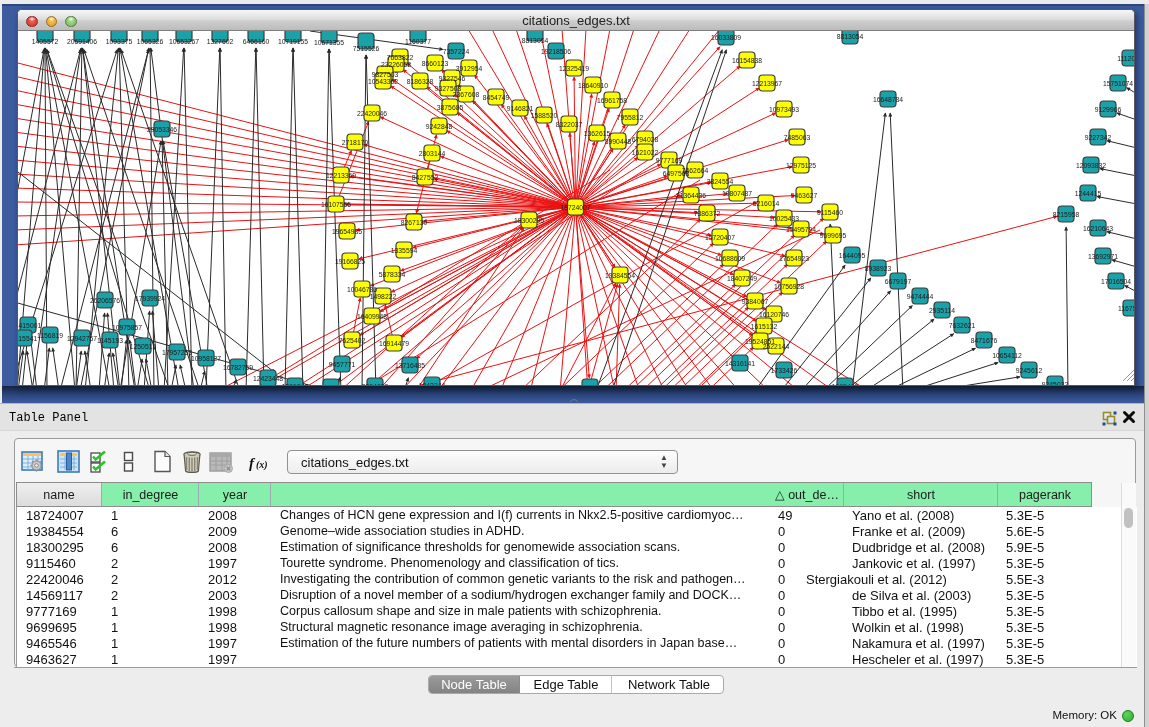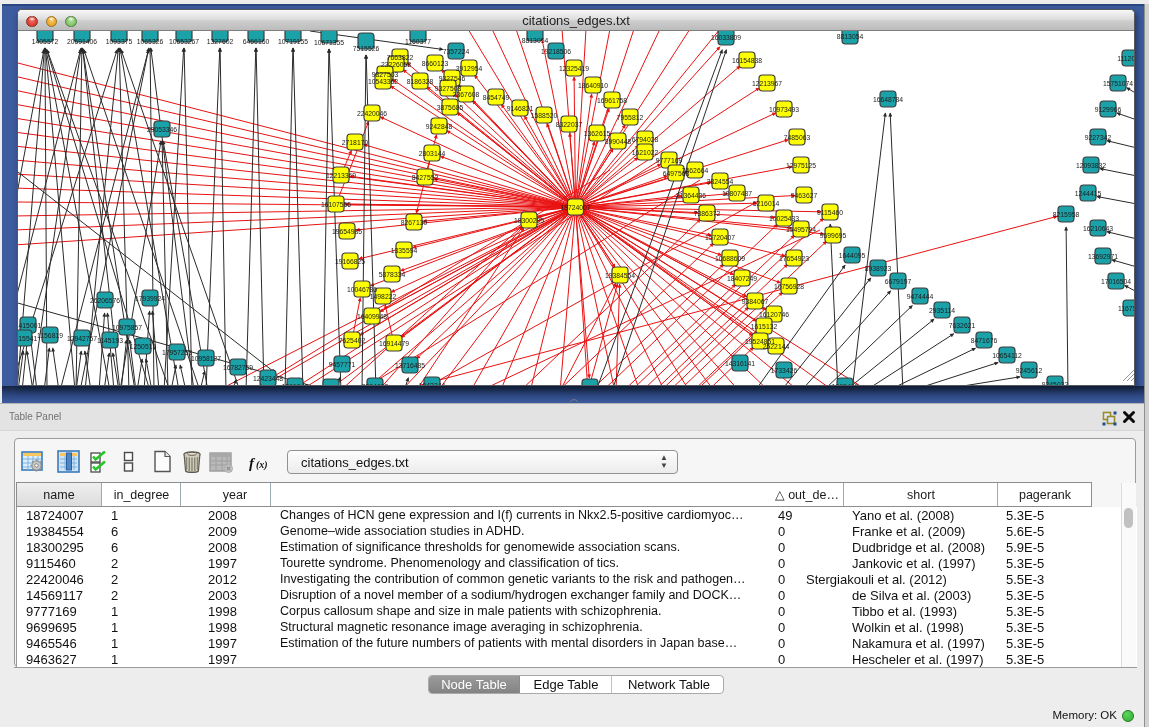--- a/index.html
+++ b/index.html
@@ -10,29 +10,29 @@
 #titlebar{position:absolute;left:0;top:0;width:100%;height:21px;
  background:linear-gradient(#f7f7f7,#dedede 45%,#cdcdcd 55%,#bcbcbc);border-bottom:1px solid #7e7e7e;}
 #titlebar .t{position:absolute;width:100%;text-align:center;top:2.5px;font-size:13px;color:#222;}
 .tl{position:absolute;top:5.5px;width:11.5px;height:11.5px;border-radius:50%;}
 #view{position:absolute;left:0;top:21px;width:1116px;height:354px;background:#fff;overflow:hidden;}
 #shadowband{position:absolute;left:2px;top:386px;width:1143px;height:17px;
  background:linear-gradient(#16243f,#2c4781 55%,#3d5c9f);}
 #rightstrip{position:absolute;left:1144px;top:4px;width:5px;height:723px;background:#d2d2d2;border-left:1px solid #8f8f8f;}
 #tp{position:absolute;left:0;top:403px;width:1144px;height:324px;background:#ededed;}
 #tph{position:absolute;left:0;top:0;width:100%;height:28px;background:#e3e3e3;border-top:1px solid #b5b5b5;border-bottom:1px solid #d6d6d6;}
-#tph .l{position:absolute;left:9px;top:7px;font-size:10px;color:#737373;}
+#tph .l{position:absolute;left:9px;top:7px;font-size:12px;color:#000000;font-family:Liberation Mono, monospace;}
 #cont{position:absolute;left:14px;top:438px;width:1122px;height:229px;background:#f6f6f6;
  border:1px solid #9b9b9b;border-radius:4px;}
 .tbi{position:absolute;top:450px;}
 #dd{position:absolute;left:287px;top:450px;width:391px;height:24px;background:linear-gradient(#fdfdfd,#ececec);
  border:1px solid #919191;border-radius:4px;font-size:13px;color:#111;}
 #dd .t{position:absolute;left:13px;top:4px;}
 #dd .ar{position:absolute;right:9px;top:3px;font-size:8px;color:#444;line-height:8px;text-align:center;}
-#thead{position:absolute;left:16px;top:482px;width:1076px;height:25px;background:#ffffff;
+#thead{position:absolute;left:16px;top:482px;width:1076px;height:25px;background:#86efac;
  border:1px solid #8d8d8d;border-right:none;}
 #thead .c{position:absolute;top:0;height:100%;border-right:1px solid #9aabb3;font-size:12.5px;
  color:#1a1a1a;text-align:center;line-height:24px;}
 #thead .name{background:linear-gradient(#efefef,#dcdcdc);}
 #tbl{position:absolute;left:16px;top:507px;width:1121px;height:160px;background:#fff;
  border-left:1px solid #9b9b9b;}
 .row{position:absolute;left:0;width:100%;height:16px;font-size:13px;color:#111;}
 .row .ti{font-size:12.5px;display:inline-block;max-width:489px;overflow:hidden;}
 .row span{position:absolute;top:0;white-space:nowrap;}
 #sb{position:absolute;left:1121px;top:483px;width:15px;height:184px;background:#fafafa;border-left:1px solid #dcdcdc;}
@@ -613,21 +613,21 @@
 <span class="tbi" style="left:248px;top:454px"><svg width="24" height="18" viewBox="0 0 24 18">
       <text x="1" y="14" font-family="Liberation Serif, serif" font-style="italic" font-weight="bold" font-size="15" fill="#111">f</text>
       <text x="8" y="14" font-family="Liberation Serif, serif" font-style="italic" font-weight="bold" font-size="10" fill="#111">(x)</text>
     </svg></span>
 <div id="dd">
     <span class="t">citations_edges.txt</span>
     <span class="ar">▲<br>▼</span>
   </div>
 <div id="thead">
  <div class="c name" style="left:0;width:85px">name</div>
- <div class="c" style="left:86px;width:78px">in_degree</div>
+ <div class="c" style="left:86px;width:96px">in_degree</div>
  <div class="c" style="left:183px;width:71px">year</div>
  <div class="c" style="left:754px;width:73px">△ out_de…</div>
  <div class="c" style="left:828px;width:153px">short</div>
  <div class="c" style="left:982px;width:93px;border-right:1px solid #8d8d8d">pagerank</div>
 </div>
 <div id="tbl">
     <div class="row" style="top:1px">
       <span style="left:9px">18724007</span>
       <span style="left:94px">1</span>
       <span style="left:191px">2008</span>
@@ -680,21 +680,21 @@
       <span style="left:761px">0</span>
       <span style="left:835px">de Silva et al. (2003)</span>
       <span style="left:989px">5.3E-5</span>
     </div>
     <div class="row" style="top:97px">
       <span style="left:9px">9777169</span>
       <span style="left:94px">1</span>
       <span style="left:191px">1998</span>
       <span class="ti" style="left:263px">Corpus callosum shape and size in male patients with schizophrenia.</span>
       <span style="left:761px">0</span>
-      <span style="left:835px">Tibbo et al. (1993)</span>
+      <span style="left:835px">Tibbo et al. (1995)</span>
       <span style="left:989px">5.3E-5</span>
     </div>
     <div class="row" style="top:113px">
       <span style="left:9px">9699695</span>
       <span style="left:94px">1</span>
       <span style="left:191px">1998</span>
       <span class="ti" style="left:263px">Structural magnetic resonance image averaging in schizophrenia.</span>
       <span style="left:761px">0</span>
       <span style="left:835px">Wolkin et al. (1998)</span>
       <span style="left:989px">5.3E-5</span>

